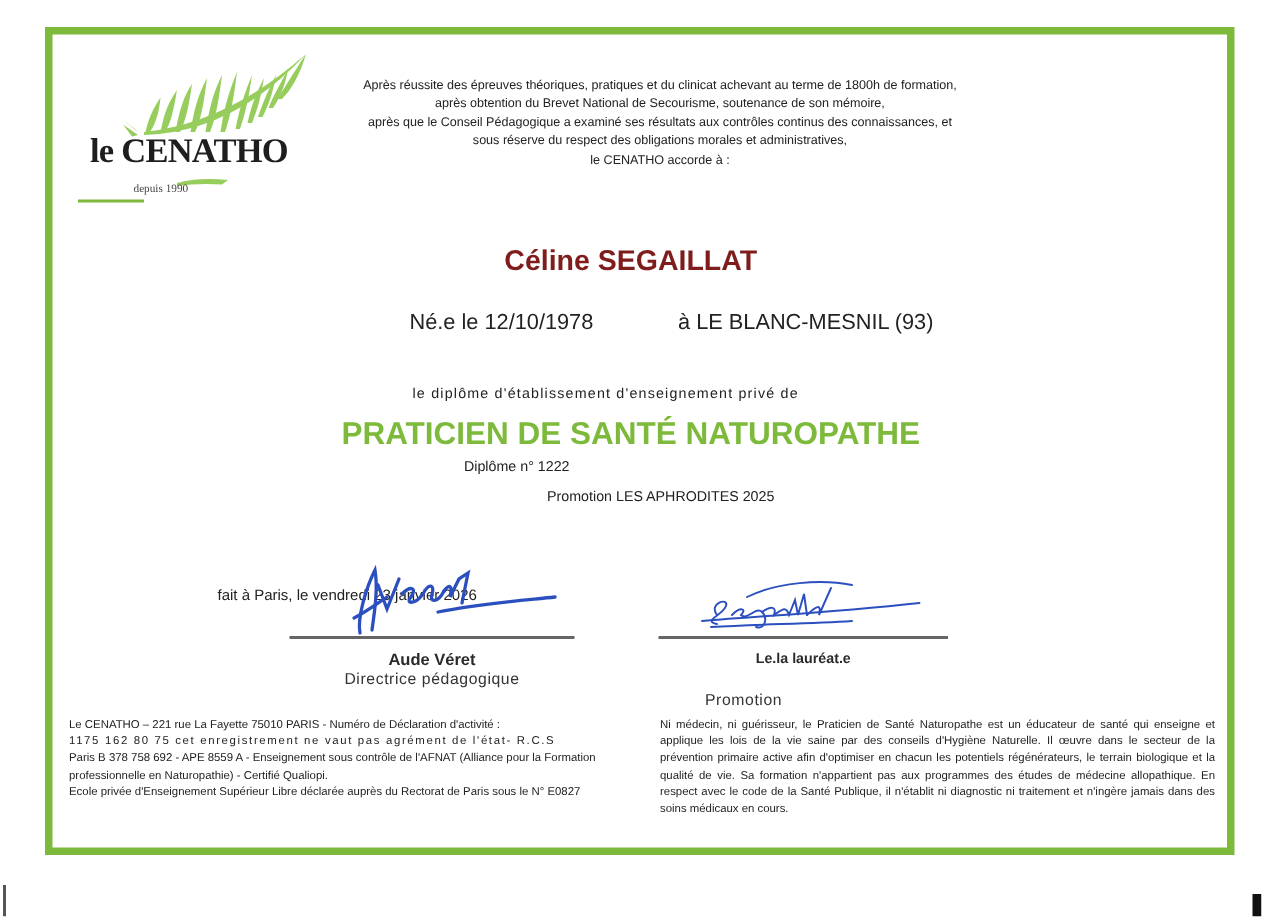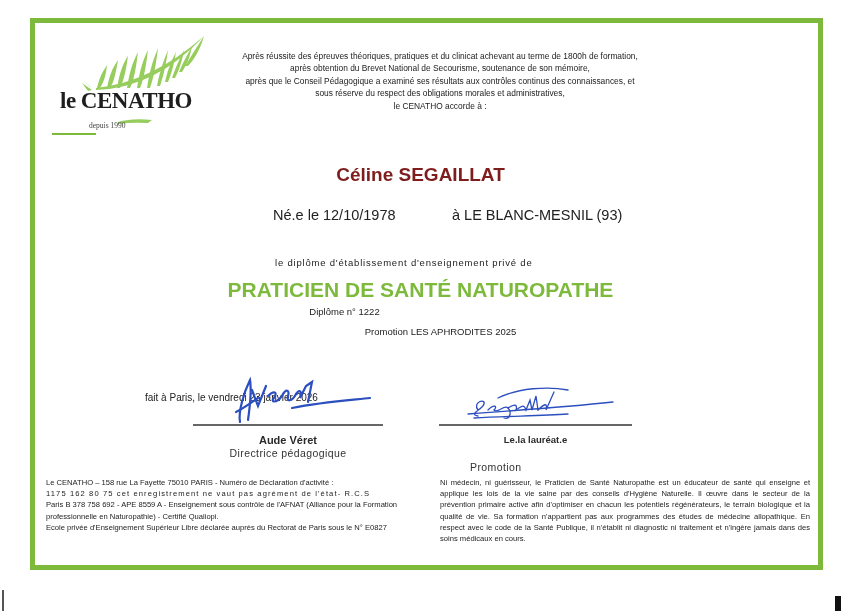--- a/index.html
+++ b/index.html
@@ -113,21 +113,21 @@
 
 <div class="sigline1"></div>
 <div class="sigline2"></div>
 
 <div class="signame1">Aude Véret</div>
 <div class="sigrole1">Directrice pédagogique</div>
 <div class="signame2">Le.la lauréat.e</div>
 <div class="sigrole2">Promotion</div>
 
 <div class="legal">
-  <div>Le CENATHO – 158 rue La Fayette 75010 PARIS - Numéro de Déclaration d'activité :</div>
+  <div>Le CENATHO – 221 rue La Fayette 75010 PARIS - Numéro de Déclaration d'activité :</div>
   <div class="spaced">1175 162 80 75 cet enregistrement ne vaut pas agrément de l'état- R.C.S</div>
   <div>Paris B 378 758 692 - APE 8559 A - Enseignement sous contrôle de l'AFNAT (Alliance pour la Formation professionnelle en Naturopathie) - Certifié Qualiopi.</div>
   <div>Ecole privée d'Enseignement Supérieur Libre déclarée auprès du Rectorat de Paris sous le N° E0827</div>
 </div>
 
 <div class="disclaimer">Ni médecin, ni guérisseur, le Praticien de Santé Naturopathe est un éducateur de santé qui enseigne et applique les lois de la vie saine par des conseils d'Hygiène Naturelle. Il œuvre dans le secteur de la prévention primaire active afin d'optimiser en chacun les potentiels régénérateurs, le terrain biologique et la qualité de vie. Sa formation n'appartient pas aux programmes des études de médecine allopathique. En respect avec le code de la Santé Publique, il n'établit ni diagnostic ni traitement et n'ingère jamais dans des soins médicaux en cours.</div>
 
 <div class="mark-left"></div>
 <div class="mark-right"></div>
 

